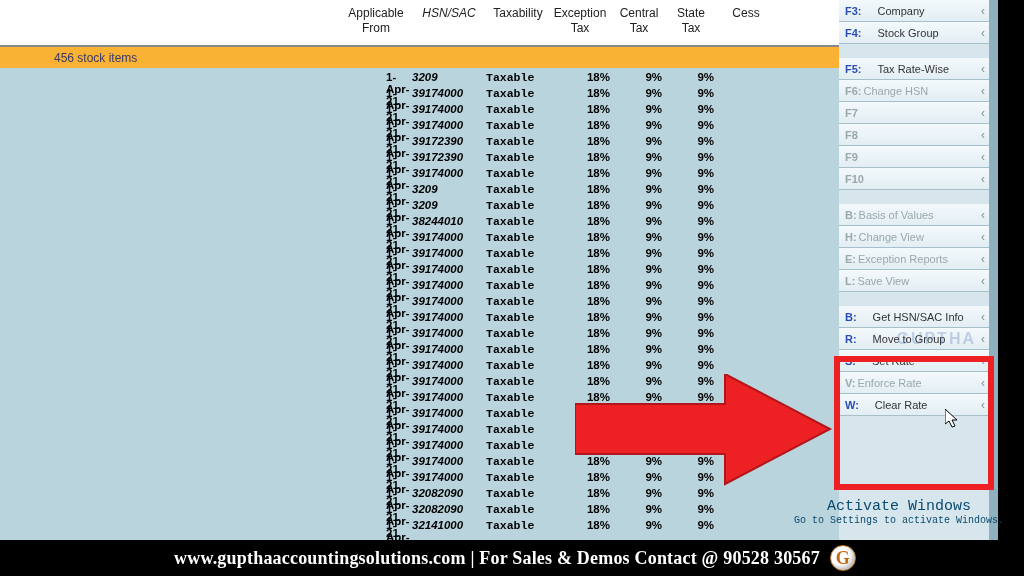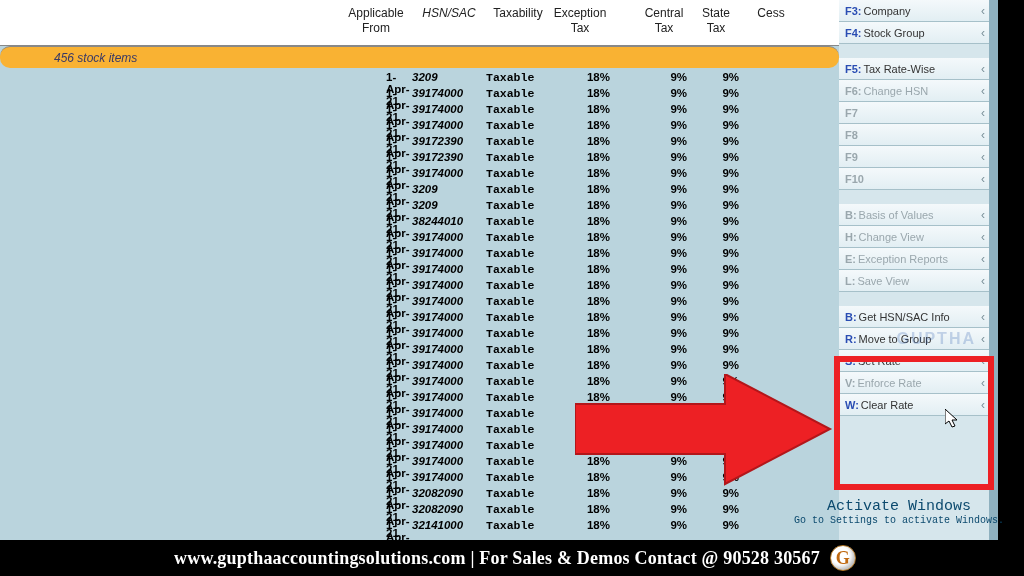--- a/index.html
+++ b/index.html
@@ -6,41 +6,41 @@
   html, body { width: 1024px; height: 576px; font-family: Arial, sans-serif; font-size: 12px; overflow: hidden; background: #fff; }
   .app { width: 1024px; height: 576px; position: relative; background: #bad4dd; }
   .main { position: absolute; left: 0; top: 0; width: 839px; height: 540px; background: #bad4dd; }
   .header-row { display: flex; background: #fff; height: 46px; border-bottom: 1px solid #888; }
   .header-row .spacer { width: 340px; }
   .header-row .col { text-align: center; font-weight: normal; color: #222; padding-top: 6px; line-height: 1.25; }
   .col-from   { width: 72px; text-align: left; }
   .col-hsn    { width: 74px; text-align: left; font-style: italic; }
   .col-taxab  { width: 64px; text-align: left; }
   .col-itax   { width: 66px; text-align: right; padding-right: 6px; }
-  .col-ctax   { width: 52px; text-align: right; padding-right: 6px; margin-left: 25px; }
+  .col-ctax   { width: 52px; text-align: right; padding-right: 6px; }
   .col-stax   { width: 52px; text-align: right; padding-right: 6px; }
   .col-cess   { width: 58px; text-align: right; padding-right: 6px; }
 
-  .summary { background: #f9b233; color: #3a3a66; font-style: italic; height: 22px; line-height: 22px; padding-left: 54px; border-top: 1px solid #888; font-weight: 500; border-radius: 10px; }
+  .summary { background: #f9b233; color: #3a3a66; height: 22px; line-height: 22px; padding-left: 54px; border-top: 1px solid #888; font-weight: 500; }
 
   .data-rows { padding-top: 3px; }
   .row { display: flex; height: 16px; color: #000; font-weight: 700; font-size: 11.5px; }
   .row .spacer { width: 340px; }
   .row .col-from  { width: 72px; text-align: left; padding-left: 46px; }
   .row .col-hsn   { width: 74px; text-align: left; }
   .row .col-taxab { width: 64px; text-align: left; font-family: Liberation Mono, monospace; }
   .row .col-itax  { width: 66px; text-align: right; padding-right: 6px; }
   .row .col-ctax  { width: 52px; text-align: right; padding-right: 6px; }
   .row .col-stax  { width: 52px; text-align: right; padding-right: 6px; }
   .row .col-cess  { width: 58px; text-align: right; padding-right: 6px; }
 
   .sidebar { position: absolute; right: 35px; top: 0; width: 150px; height: 540px; background: #d6e6ec; }
   .side-btn { display: flex; align-items: center; height: 22px; background: linear-gradient(#f4f9fb,#e2eef3); border-bottom: 1px solid #a6c0c9; padding: 0 6px; font-size: 11px; color: #333; position: relative; }
   .side-btn.disabled { color: #9aa7ad; }
-  .side-btn .key { color: #2a4db3; font-weight: 700; margin-right: 2px; }
+  .side-btn .key { color: #2a4db3; font-weight: 700; margin-right: 16px; }
   .side-btn .key-disabled { color: #9aa7ad; font-weight: 700; margin-right: 2px; }
   .side-btn.chev::after { content: "‹"; position: absolute; right: 4px; color: #7a9099; font-size: 12px; }
   .side-gap { height: 14px; background: #d6e6ec; }
   .side-gap2 { height: 70px; background: #d6e6ec; }
 
   .watermark { position: absolute; right: 48px; top: 330px; color: rgba(46,94,174,.25); font-size: 16px; font-weight: 700; letter-spacing: 2px; pointer-events: none; }
   .activate { position: absolute; right: 20px; bottom: 50px; color: #0c4a6e; font-size: 13px; pointer-events: none; text-align: center; font-family: Liberation Mono, monospace; }
   .activate .t1 { font-size: 15px; }
   .activate .t2 { font-size: 10px; }
 

